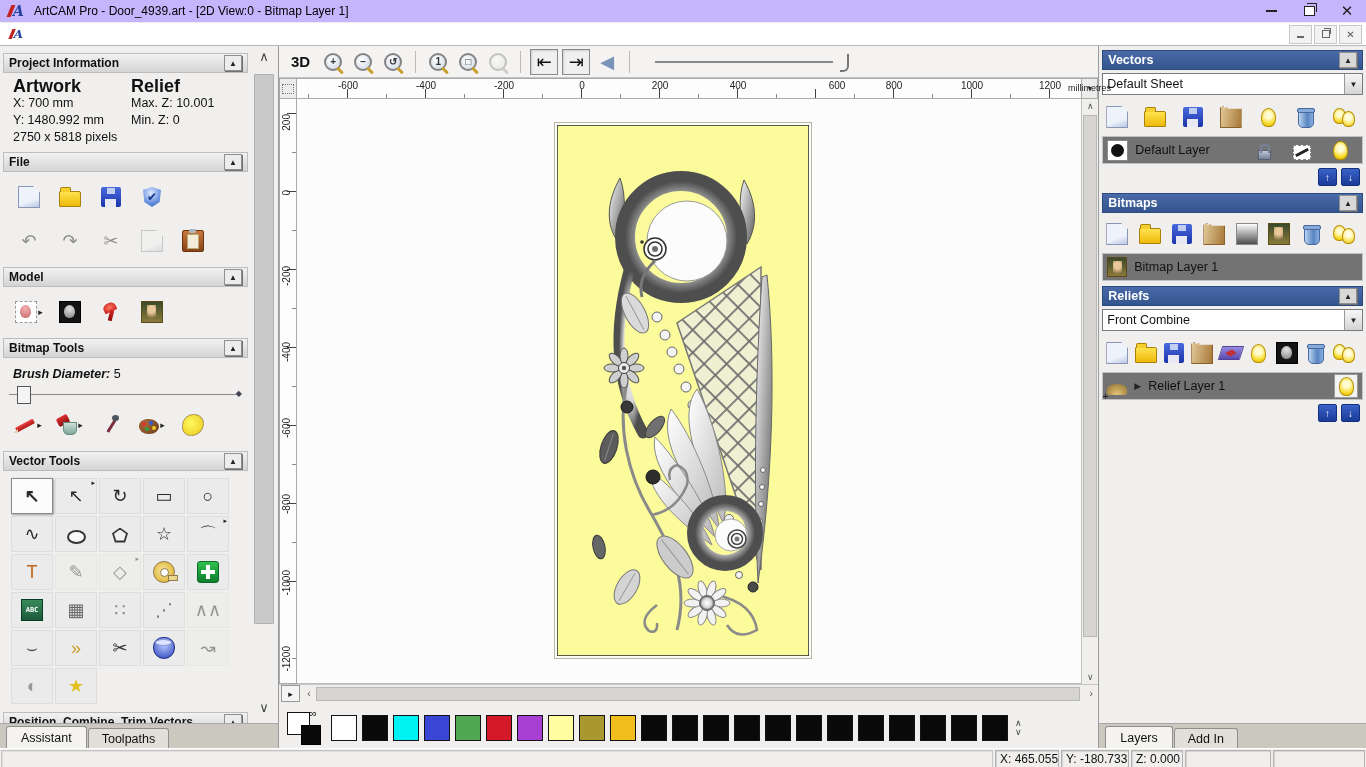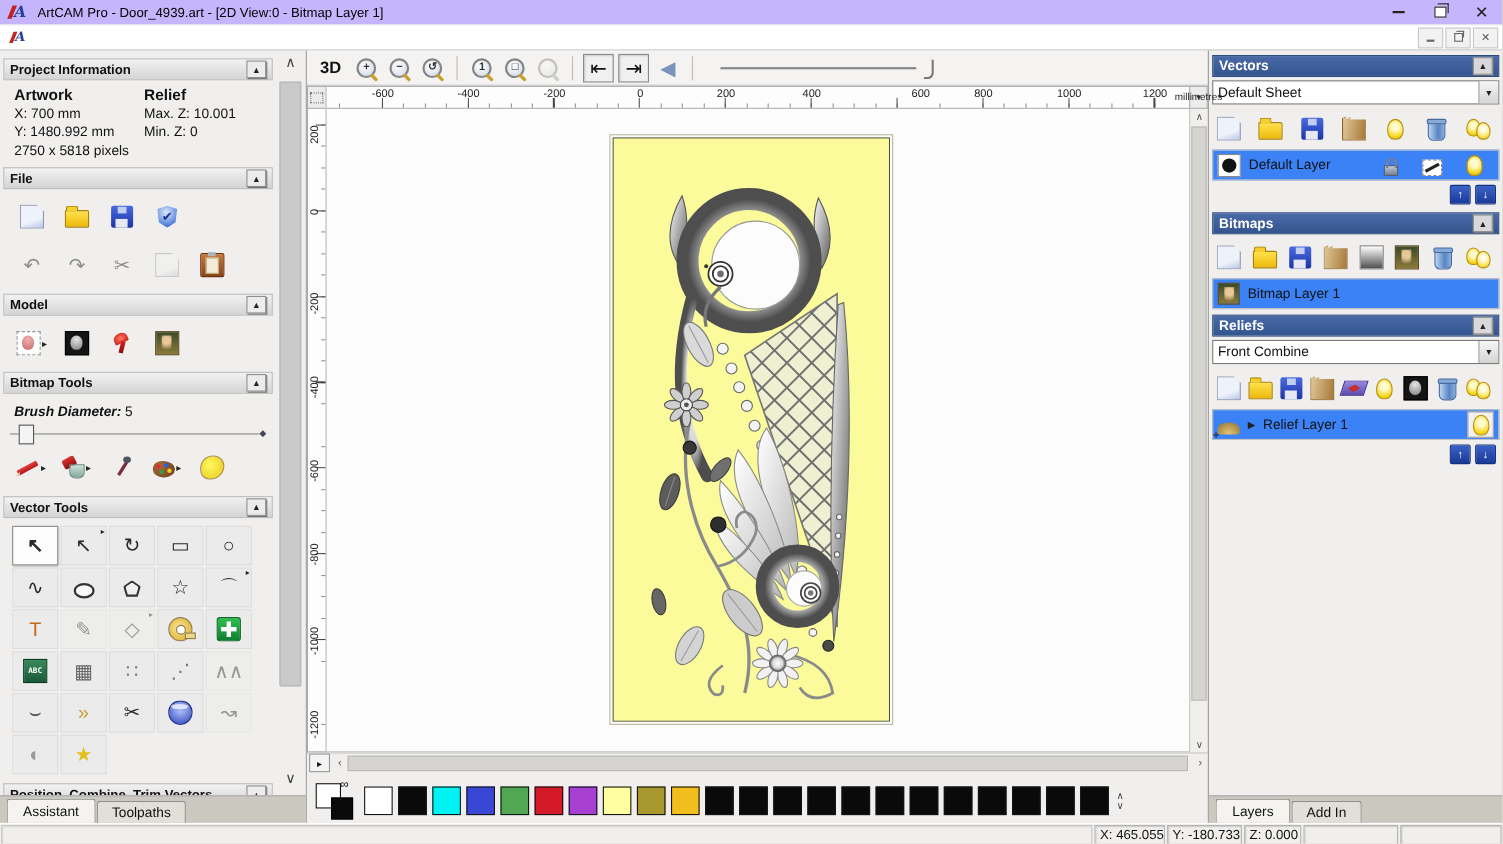--- a/index.html
+++ b/index.html
@@ -41,21 +41,21 @@
   .rightcol{width:268px;display:flex;flex-direction:column;border-left:1px solid #9a9a9a;background:#f0efed;box-sizing:border-box;}
 
   
   .sect{height:18px;background:linear-gradient(#f2f2f2,#d4d4d4);border:1px solid #bdbdbd;display:flex;align-items:center;padding:0 5px;font-weight:bold;font-size:12px;margin:4px 2px 3px 0;}
   .colbtn{margin-left:auto;width:16px;height:14px;background:#ececec;border:1px solid #8f8f8f;box-shadow:1px 1px 0 #6f6f6f;font-size:8px;display:flex;align-items:center;justify-content:center;color:#222;}
   .rsect{height:18px;background:linear-gradient(#4a6aa8,#33558e);color:#fff;border:1px solid #2a4a80;display:flex;align-items:center;padding:0 5px;font-weight:bold;font-size:12.5px;margin:4px 3px 3px 3px;}
   .rsect .colbtn{background:#d8d8d8;}
 
   
   .pinfo{display:grid;grid-template-columns:118px auto;padding:2px 0 2px 10px;line-height:17px;font-size:12.5px;}
-  .pinfo b{font-size:14px;}
+  .pinfo b{font-size:18px;}
 
   
   .irow{display:flex;align-items:center;padding:4px 0 4px 8px;gap:5px;min-height:36px;flex-wrap:nowrap;}
   .ibtn{min-width:36px;height:34px;display:inline-flex;align-items:center;justify-content:center;position:relative;}
   .ic{display:inline-flex;align-items:center;justify-content:center;font-size:18px;line-height:1;}
   .dis{opacity:.45;filter:grayscale(.9);}
   .fly{font-size:9px;color:#222;margin-left:1px;}
   .tsep{width:1px;height:22px;background:#bbb;margin:0 5px;}
   .boxed{border:1px solid #8a8a8a;background:#f0f0f0;min-width:24px;height:22px;box-shadow:inset 1px 1px 2px rgba(0,0,0,.15);}
 
@@ -179,21 +179,21 @@
   .fgbg .bg{position:absolute;left:14px;top:14px;width:18px;height:18px;background:#0a0a0a;border:1px solid #000;}
   .fgbg .link{position:absolute;left:22px;top:-4px;font-size:11px;color:#111;}
   .swatch{width:26px;height:26px;border:1.5px solid #141414;margin-right:5px;box-sizing:border-box;}
   .pscroll{display:flex;flex-direction:column;line-height:9px;font-size:9px;color:#444;margin-left:2px;}
 
   
   .combo{height:20px;border:1px solid #7a7a7a;background:#fff;display:flex;align-items:center;font-size:12.5px;padding-left:4px;margin:0 3px 4px 3px;}
   .combo .cb{margin-left:auto;width:17px;align-self:stretch;background:linear-gradient(#f6f6f6,#d4d4d4);border-left:1px solid #999;display:flex;align-items:center;justify-content:center;font-size:8px;color:#222;}
   .rtools{display:flex;align-items:center;justify-content:space-between;padding:3px 10px 3px 6px;min-height:30px;}
   .rtools .ibtn{min-width:24px;height:26px;}
-  .lrow{background:#3b82f6;border:1px solid #c2c2c2;height:26px;display:flex;align-items:center;gap:7px;margin:1px 3px;padding:0 4px;font-size:12.5px;text-align:right;}
+  .lrow{background:#737373;border:1px solid #c2c2c2;height:26px;display:flex;align-items:center;gap:7px;margin:1px 3px;padding:0 4px;font-size:12.5px;text-align:right;}
   .lswatch{width:19px;height:19px;background:#fff;border:1px solid #8a8a8a;display:flex;align-items:center;justify-content:center;}
   .lswatch .dot{width:13px;height:13px;background:#111;border-radius:50%;}
   .lctrl{margin-left:auto;display:flex;gap:2px;}
   .lbtn{width:22px;height:22px;border:1px solid #9a9a9a;background:#f2f2f2;display:flex;align-items:center;justify-content:center;overflow:hidden;}
   .mvrow{display:flex;justify-content:flex-end;gap:4px;padding:3px 6px;}
   .mv{width:17px;height:16px;background:linear-gradient(#3a62c8,#1a3a98);color:#fff;font-size:10px;display:flex;align-items:center;justify-content:center;border:1px solid #12307e;border-radius:2px;}
   .expander{font-size:9px;color:#222;}
   .bmthumb{width:18px;height:18px;}
 
   

